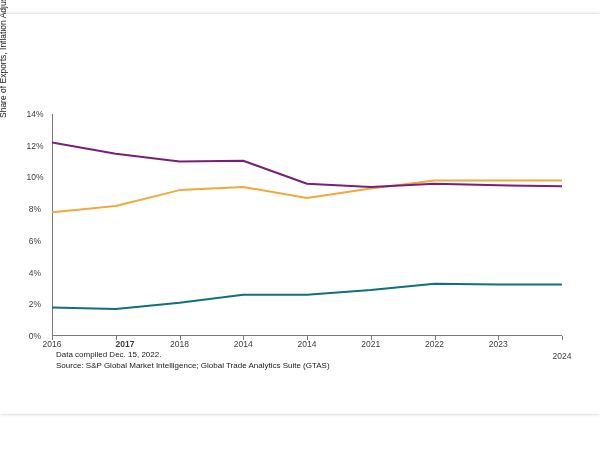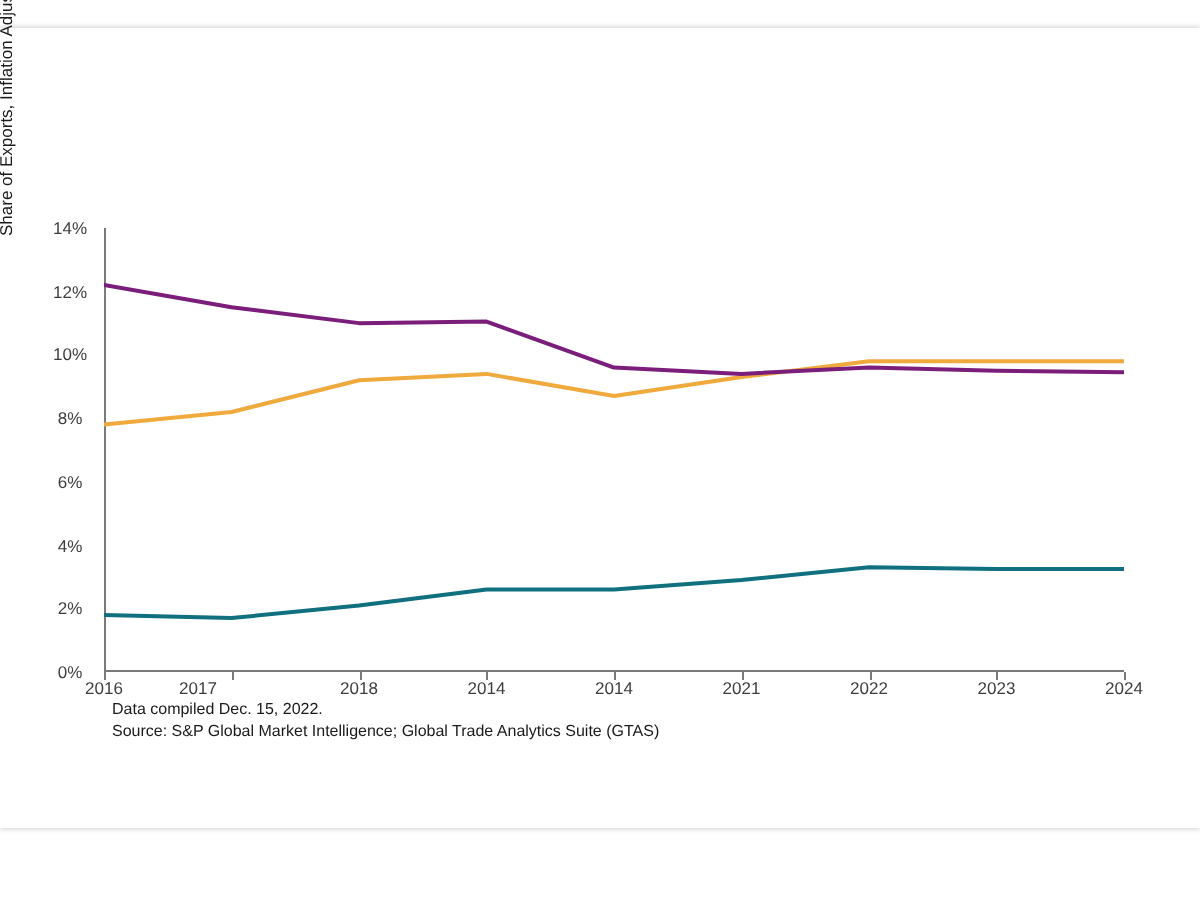--- a/index.html
+++ b/index.html
@@ -187,28 +187,28 @@
         <div class="tick-mark" style="left: 191.25px;"></div>
         <div class="tick-mark" style="left: 255px;"></div>
         <div class="tick-mark" style="left: 318.75px;"></div>
         <div class="tick-mark" style="left: 382.5px;"></div>
         <div class="tick-mark" style="left: 446.25px;"></div>
         <div class="tick-mark" style="left: 510px;"></div>
       </div>
 
     <div id="x-labels">
         <div class="x-tick-label" style="left: 0px;">2016</div>
-        <div class="x-tick-label" style="left: 47px;">2017</div>
+        <div class="x-tick-label" style="left: 73px; font-weight: bold;">2017</div>
         <div class="x-tick-label" style="left: 127.5px;">2018</div>
         <div class="x-tick-label" style="left: 191.25px;">2014</div>
         <div class="x-tick-label" style="left: 255px;">2014</div>
         <div class="x-tick-label" style="left: 318.75px;">2021</div>
         <div class="x-tick-label" style="left: 382.5px;">2022</div>
         <div class="x-tick-label" style="left: 446.25px;">2023</div>
-        <div class="x-tick-label" style="left: 510px;">2024</div>
+        <div class="x-tick-label" style="left: 510px; margin-top: 12px;">2024</div>
       </div>
 
     <div id="footnotes">
         <div class="footnote">Data compiled Dec. 15, 2022.</div>
         <div class="footnote">Source: S&amp;P Global Market Intelligence; Global Trade Analytics Suite (GTAS)</div>
       </div>
 
   </div>
 </div>
 

